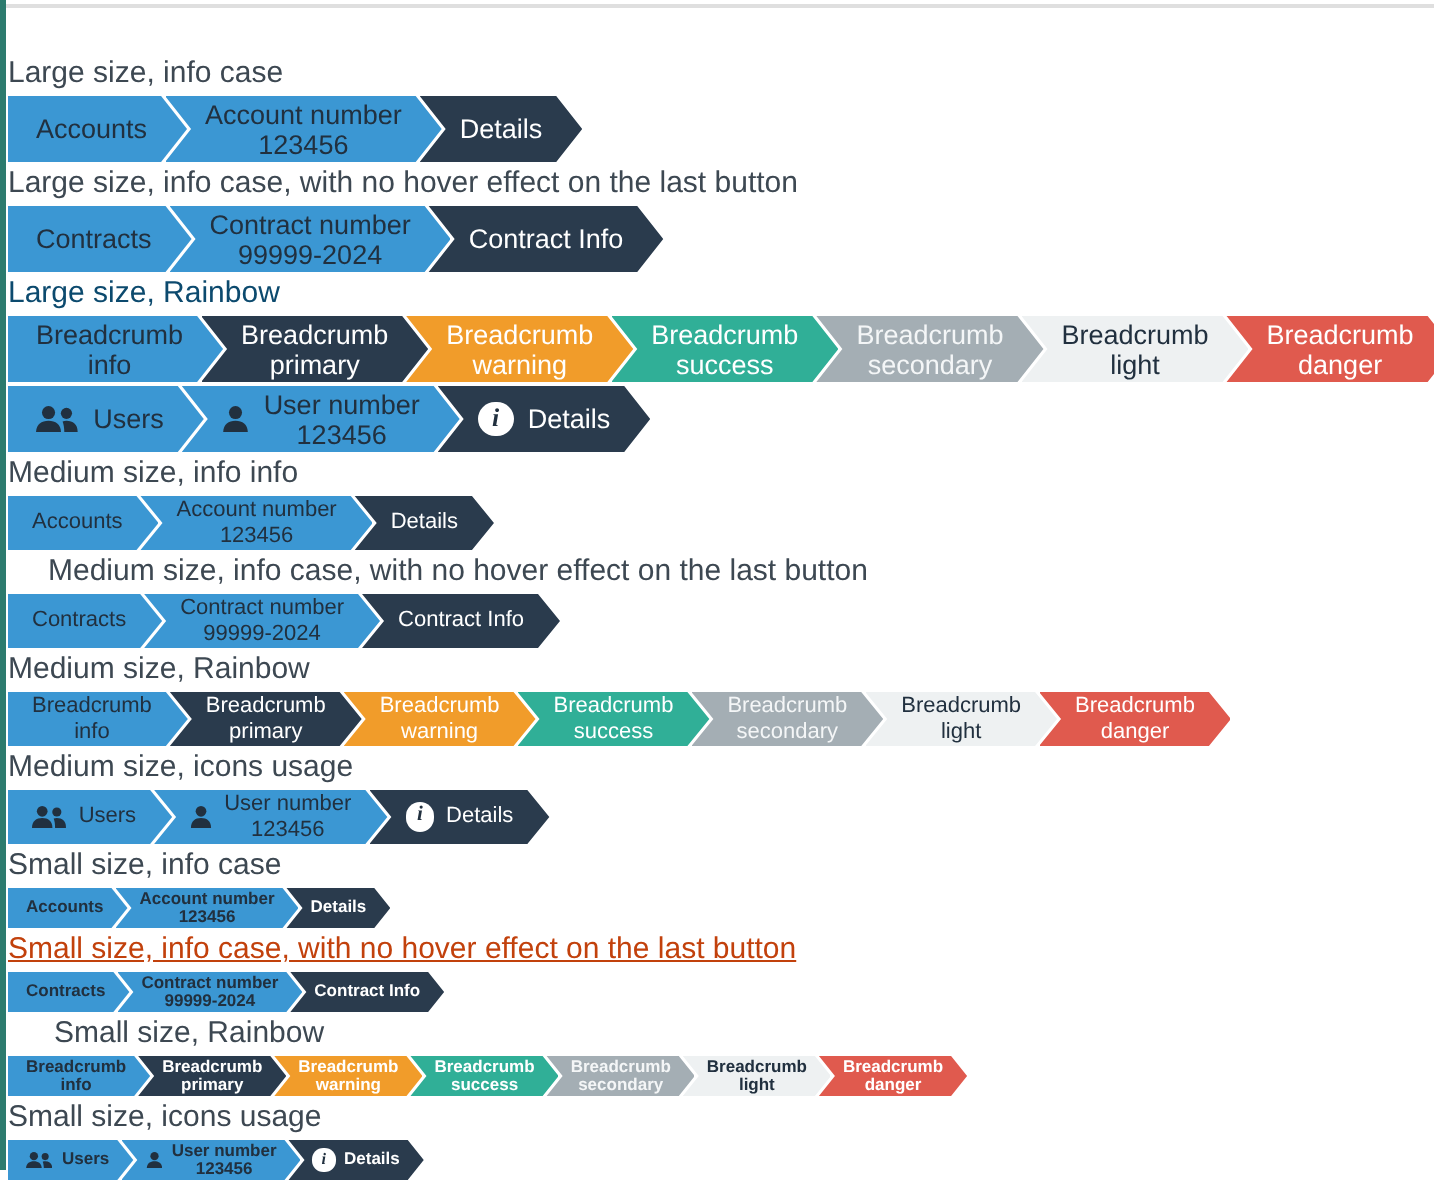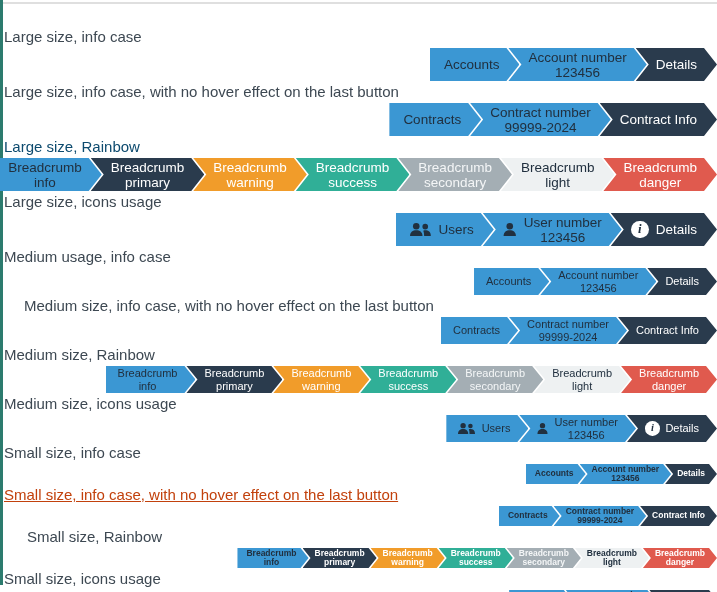--- a/index.html
+++ b/index.html
@@ -14,21 +14,21 @@
   }
   #left-accent {
     position: absolute; top: 0; left: 0; width: 3px; height: 585px;
   }
   #content { margin-left: 3px; padding-top: 4px; }
 
   .section-label {
     font-size: 15px; line-height: 17px; color: #3d4852;
     margin: 2px 0 3px 1px;
   }
-  .breadcrumb { display: flex; align-items: center; margin: 0 0 2px 11px; justify-content: flex-end; }
+  .breadcrumb { display: flex; align-items: center; margin: 0 0 2px 1px; }
 
   .crumb {
     position: relative;
     display: flex; align-items: center; justify-content: center;
     border: 0; cursor: pointer; font-family: inherit;
     white-space: nowrap;
     clip-path: polygon(0 0, calc(100% - var(--arrow)) 0, 100% 50%,
                        calc(100% - var(--arrow)) 100%, 0 100%, var(--arrow) 50%);
   }
   .crumb.first {
@@ -142,21 +142,20 @@
           <span class="line">light</span>
         </span>
       </button>
       <button class="crumb" style="background: rgb(224, 90, 78); color: rgb(255, 255, 255);">
         <span class="crumb-text">
           <span class="line">Breadcrumb</span>
           <span class="line">danger</span>
         </span>
       </button>
     </nav>
-    <div class="section-label" style="color: rgb(61, 72, 82);">Large size, icons usage</div>
     <nav class="breadcrumb large">
       <button class="crumb first" style="background: rgb(59, 151, 211); color: rgb(33, 48, 63);">
         <span class="icon">
           <svg viewBox="0 0 22 14" fill="currentColor" aria-hidden="true">
             <circle cx="6.5" cy="3.4" r="3.4"></circle>
             <path d="M0 14 C0 9.5 2.7 7.6 6.5 7.6 C10.3 7.6 13 9.5 13 14 Z"></path>
             <circle cx="15.8" cy="3.8" r="2.9"></circle>
             <path d="M13.8 8 C14.4 7.7 15.1 7.6 15.8 7.6 C19.2 7.6 21.6 9.4 21.6 13.2 L21.6 14 L14.7 14 C14.7 11.5 14.4 9.5 13.8 8 Z"></path>
           </svg>
         </span>
@@ -176,21 +175,21 @@
           <span class="line">123456</span>
         </span>
       </button>
       <button class="crumb" style="background: rgb(42, 59, 77); color: rgb(255, 255, 255);">
         <span class="info-badge">i</span>
         <span class="crumb-text">
           <span class="line">Details</span>
         </span>
       </button>
     </nav>
-    <div class="section-label" style="color: rgb(61, 72, 82);">Medium usage, info case</div>
+    <div class="section-label" style="color: rgb(61, 72, 82);">Medium size, info info</div>
     <nav class="breadcrumb medium">
       <button class="crumb first" style="background: rgb(59, 151, 211); color: rgb(33, 48, 63);">
         <span class="crumb-text">
           <span class="line">Accounts</span>
         </span>
       </button>
       <button class="crumb" style="background: rgb(59, 151, 211); color: rgb(33, 48, 63);">
         <span class="crumb-text">
           <span class="line">Account number</span>
           <span class="line">123456</span>

